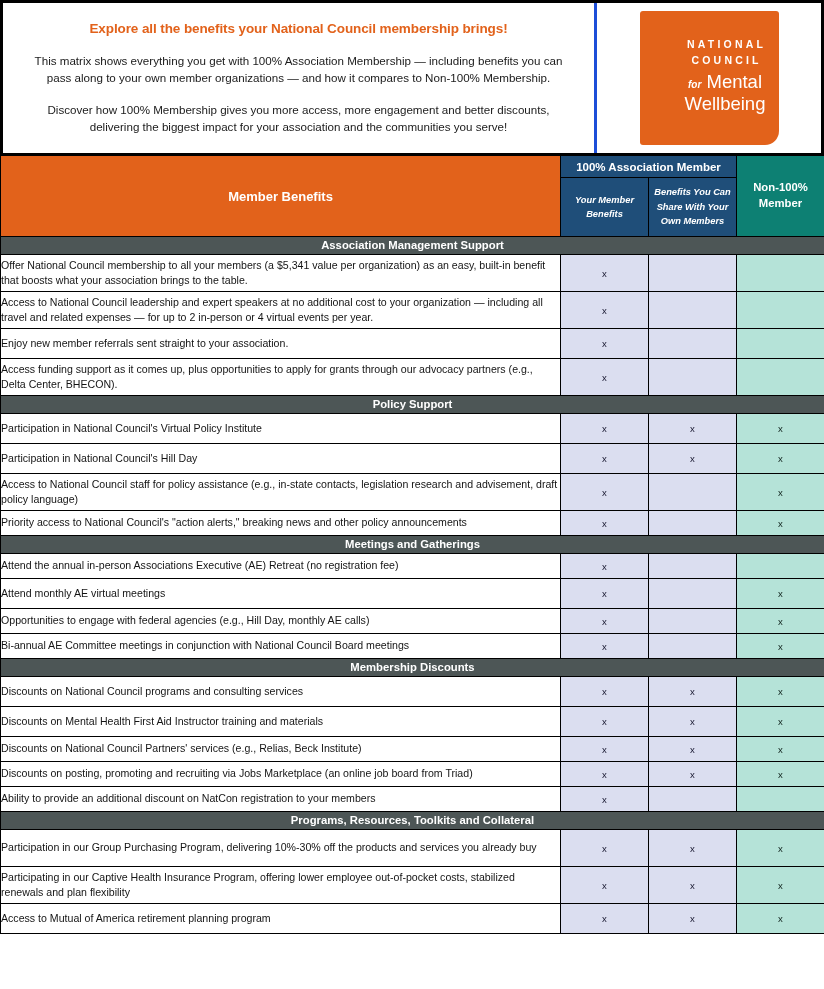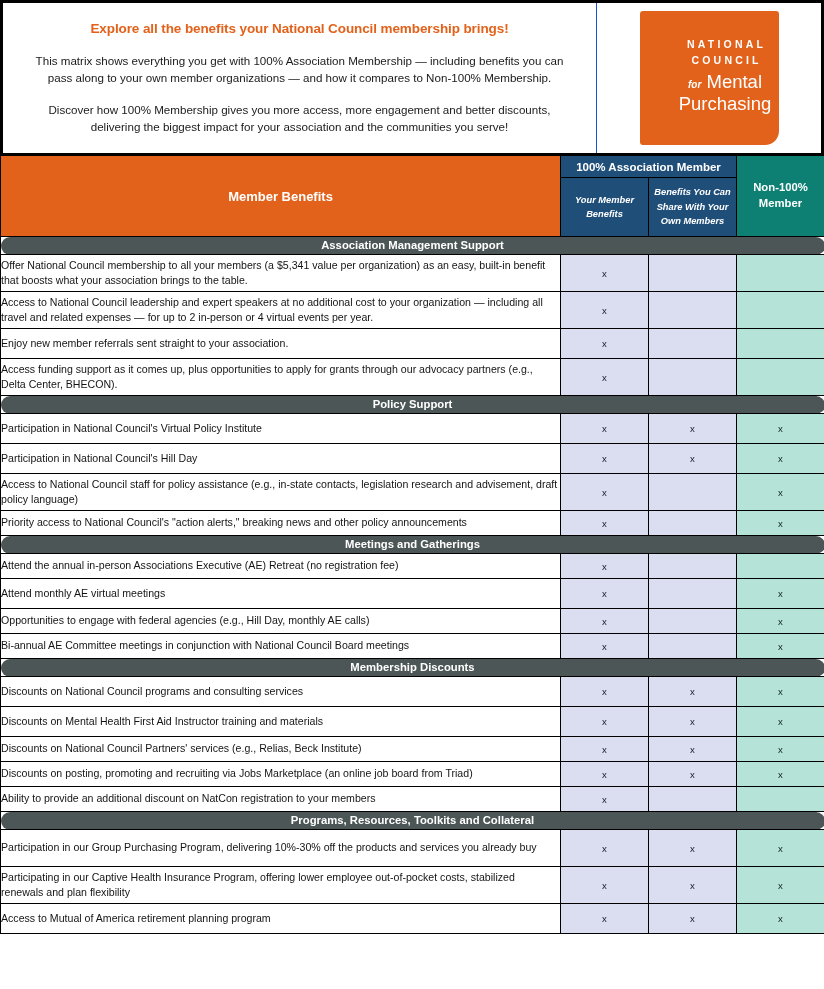--- a/index.html
+++ b/index.html
@@ -29,21 +29,21 @@
     height: 155px;
     border-top: 3px solid #000000;
     border-left: 3px solid #000000;
     border-right: 3px solid #000000;
     border-bottom: 2px solid #000000;
     background: #ffffff;
   }
   .banner-text {
     width: 594px;
     padding: 12px 20px 10px 20px;
-    border-right: 1px solid #1d4ed8;
+    border-right: 3px solid #1d4ed8;
     display: flex;
     flex-direction: column;
     align-items: center;
   }
   .banner-head {
     color: #E2621B;
     font-size: 13.5px;
     font-weight: bold;
     text-align: center;
     line-height: 1.25;
@@ -160,21 +160,20 @@
 
   
   .section-bar {
     background: #4D5656;
     color: #ffffff;
     font-size: 11.3px;
     font-weight: bold;
     text-align: center;
     height: 17px;
     line-height: 17px;
-    border-radius: 9px;
   }
 
   
   .benefit-cell {
     background: #ffffff;
     color: #141414;
     font-size: 10.6px;
     line-height: 1.45;
     padding: 4px 6px 4px 5px;
     text-align: left;
@@ -205,21 +204,21 @@
     <div class="banner-text">
       <div class="banner-head">Explore all the benefits your National Council membership brings!</div>
       <div class="banner-para">This matrix shows everything you get with 100% Association Membership — including benefits you can pass along to your own member organizations — and how it compares to Non-100% Membership.</div>
       <div class="banner-para second">Discover how 100% Membership gives you more access, more engagement and better discounts, delivering the biggest impact for your association and the communities you serve!</div>
     </div>
     <div class="banner-logo-cell">
       <div class="logo">
         <div class="logo-l1">NATIONAL</div>
         <div class="logo-l2">COUNCIL</div>
         <div class="logo-l3"><span class="for">for</span> <span class="mental">Mental</span></div>
-        <div class="logo-l4">Purchasing</div>
+        <div class="logo-l4">Wellbeing</div>
       </div>
     </div>
   </div>
 
   <table class="matrix">
     <colgroup>
       <col class="c-benefit">
         <col class="c-yours">
         <col class="c-share">
         <col class="c-non">

